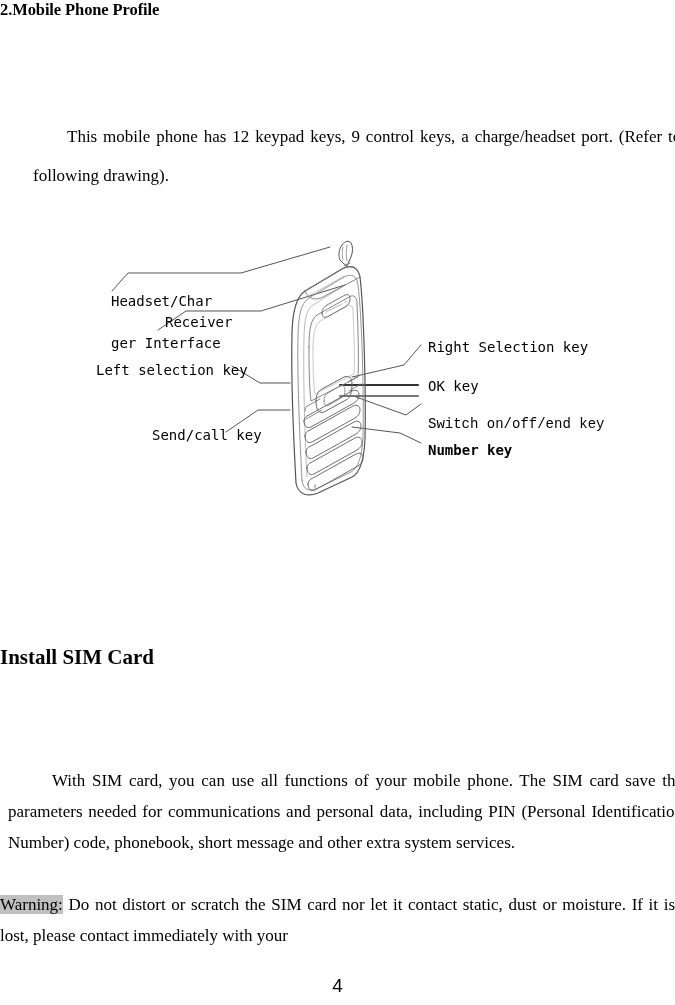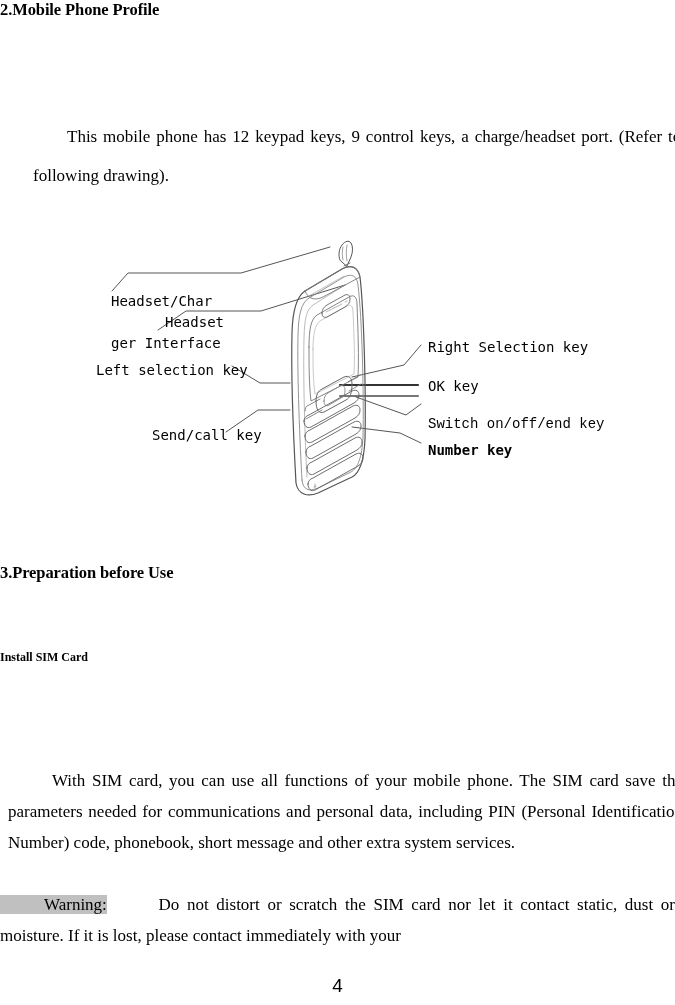--- a/index.html
+++ b/index.html
@@ -36,21 +36,21 @@
     letter-spacing: -0.1px;
     white-space: nowrap;
   }
   #heading-profile { top: 0px; }
   #heading-preparation { top: 563px; }
   #subheading-sim {
     position: absolute;
     left: 0;
     top: 647px;
     font-weight: bold;
-    font-size: 12px;
+    font-size: 21px;
     line-height: 20px;
     white-space: nowrap;
   }
 
   
   .para {
     position: absolute;
     font-size: 17px;
     text-align: justify;
     text-justify: inter-word;
@@ -81,21 +81,21 @@
     text-indent: 44px;
     padding-left: 8px;
   }
   #para-warning {
     left: 0;
     top: 889px;
     width: 675px;
     line-height: 31px;
     text-indent: 0;
   }
-  .para > span { display: inline; padding-left: 44px; }
+  .para > span { display: inline; }
 
   .highlight {
     background: #c0c0c0;
   }
 
   
   #page-number {
     position: absolute;
     left: 0;
     top: 975px;
@@ -252,37 +252,36 @@
         <path d="M315,259 L315,263" stroke="#999999" stroke-width="0.8"></path>
 
       </g>
     </svg>
 
     <div class="diag-label" style="left:111px; top:41px;">
       <div>Headset/Char</div>
       <div>ger Interface</div>
     </div>
 
-    <div class="diag-label" style="left:165px; top:90px;">Headset</div>
+    <div class="diag-label" style="left:165px; top:90px;">Receiver</div>
 
     <div class="diag-label" style="left:96px; top:138px;">Left selection key</div>
 
     <div class="diag-label" style="left:152px; top:203px;">Send/call key</div>
 
     <div class="diag-label right" style="left:428px; top:115px;">Right Selection key</div>
 
     <div class="diag-label right" style="left:428px; top:154px;">OK key</div>
 
     <div class="diag-label right" style="left:428px; top:192px;font-family:Liberation Mono, monospace;">Switch on/off/end key</div>
 
     <div class="diag-label right" style="left:428px; top:218px;font-weight:bold;">Number key</div>
 
   </div>
 
-  <div class="heading" id="heading-preparation">3.Preparation before Use</div>
 
   <div id="subheading-sim">Install SIM Card</div>
 
 
   <div class="para" id="para-sim-2">With SIM card, you can use all functions of your mobile phone. The SIM card save the parameters needed for communications and personal data, including PIN (Personal Identification Number) code, phonebook, short message and other extra system services.</div>
 
   <div class="para" id="para-warning"><span class="highlight">Warning:</span><span> Do not distort or scratch the SIM card nor let it contact static, dust or moisture. If it is lost, please contact immediately with your</span></div>
 
   <div id="page-number">4</div>
 

